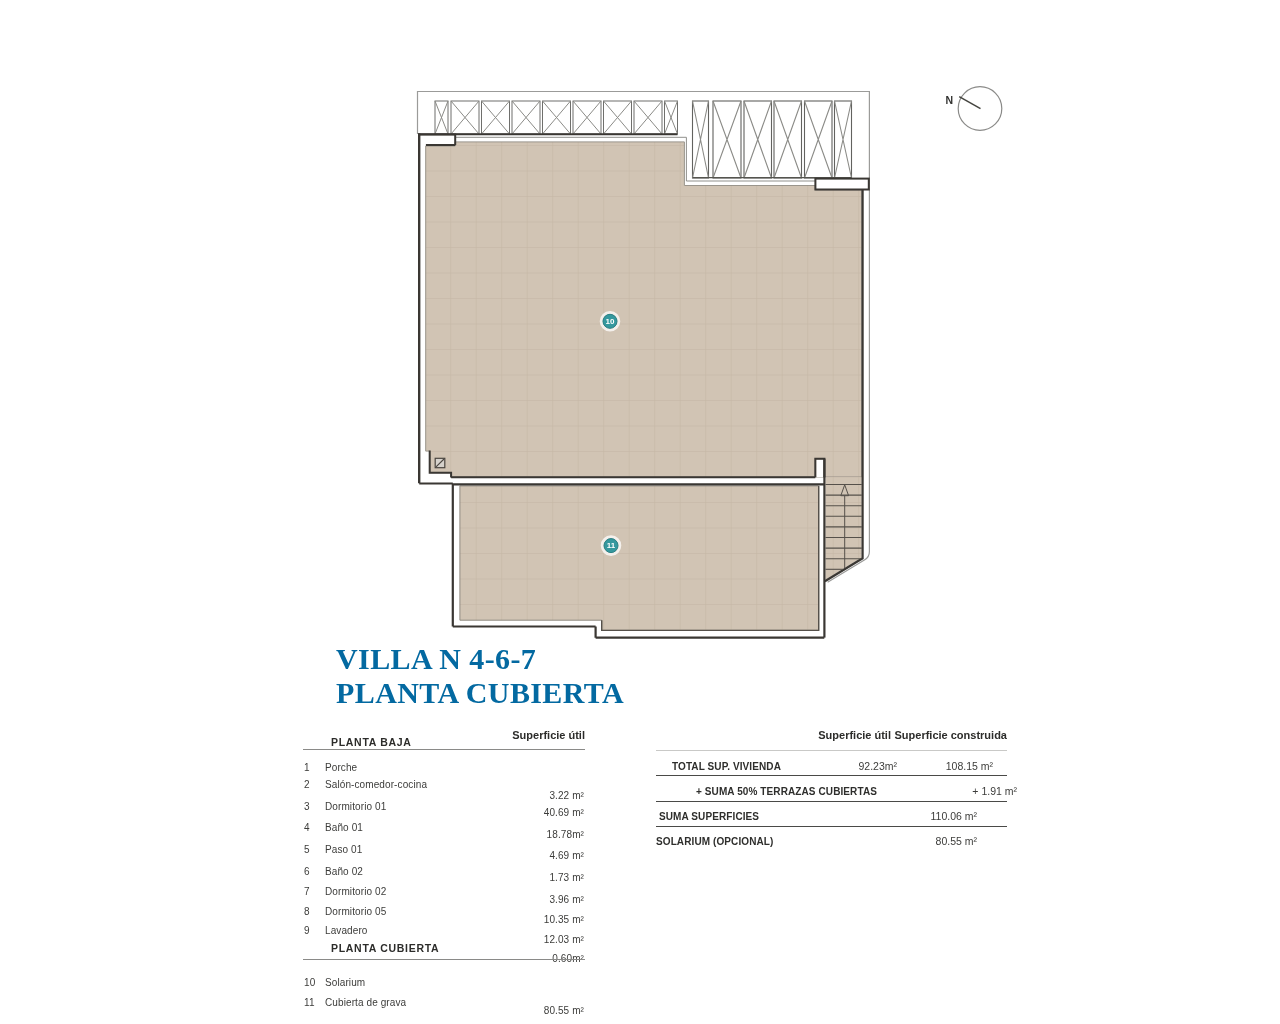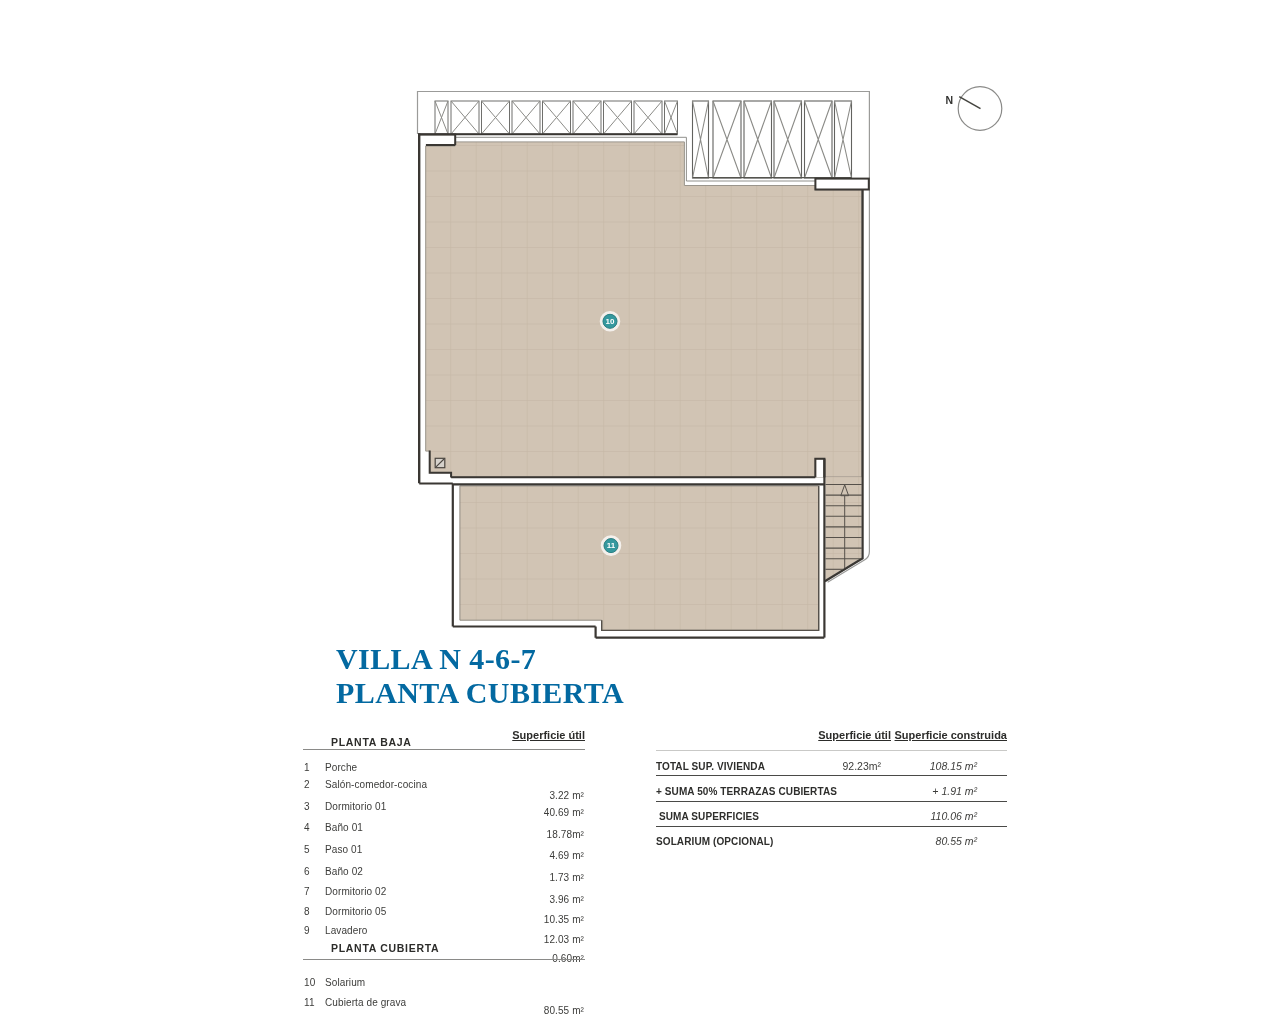--- a/index.html
+++ b/index.html
@@ -3,29 +3,29 @@
 <meta charset="utf-8">
 <style>
   html,body{margin:0;padding:0;background:#ffffff;}
   #page{position:relative;width:1280px;height:1024px;background:#ffffff;overflow:hidden;
         font-family:"Liberation Sans", sans-serif;}
   svg{position:absolute;left:0;top:0;}
   .abs{position:absolute;}
   .title{font-family:"Liberation Serif", serif;font-weight:bold;color:#0369a1;
          font-size:30px;line-height:33.6px;letter-spacing:0.4px;}
   .th{font-weight:bold;color:#2c2c2a;font-size:10.5px;letter-spacing:0.7px;line-height:12px;padding-left:28px;}
-  .thr{font-weight:bold;color:#2c2c2a;font-size:11px;letter-spacing:0px;line-height:12px;text-decoration:underline;}
+  .thr{font-weight:bold;color:#2c2c2a;font-size:11px;letter-spacing:0px;line-height:12px;}
   .row{position:absolute;width:281px;height:13px;font-size:10px;color:#3c3c3a;letter-spacing:0.1px;line-height:12px;}
   .row .n{position:absolute;left:1px;top:0;}
   .row .nm{position:absolute;left:22px;top:0;text-align:center;}
   .row .v{position:absolute;right:0;top:0;margin-top:28px;}
   .rrow{position:absolute;width:351px;height:14px;}
   .rrow .lb{position:absolute;left:0;top:1px;font-weight:bold;font-size:10px;color:#2e2e2c;letter-spacing:0.1px;line-height:12px;}
   .rrow .v1{position:absolute;right:126px;top:0;font-size:10.5px;color:#3c3c3a;line-height:12px;}
-  .rrow .v2{position:absolute;right:30px;top:0;font-size:10.5px;color:#3c3c3a;line-height:12px;font-style:italic;}
+  .rrow .v2{position:absolute;right:30px;top:0;font-size:10.5px;color:#3c3c3a;line-height:12px;}
   .rule{position:absolute;height:1px;background:#4a4a48;}
 </style>
 </head>
 <body>
 <div id="page">
 <svg width="1280" height="1024" viewBox="0 0 1280 1024">
   <defs>
     <pattern id="tile" width="25.5" height="25.5" patternUnits="userSpaceOnUse" x="425.7" y="146">
       <path d="M25.5,0 V25.5 M0,25.5 H25.5" stroke="rgba(140,118,96,0.20)" stroke-width="1" fill="none"></path>
     </pattern>
@@ -218,28 +218,28 @@
 <div class="row" style="left:303px;top:997.0px;">
       <span class="n">11</span>
       <span class="nm">Cubierta de grava</span>
       <span class="v">27.53 m²</span>
     </div>
 
 <div class="abs thr" style="left:656px;top:729px;width:235px;text-align:right;">Superficie útil</div>
 <div class="abs thr" style="left:656px;top:729px;width:351px;text-align:right;">Superficie construida</div>
 <div class="rule" style="left:656px;top:749.8px;width:351px;background:#c9c9c7;"></div>
 
-<div class="rrow" style="left:656px;top:759.6px;">
+<div class="rrow" style="left:672px;top:759.6px;">
       <span class="lb">TOTAL SUP. VIVIENDA</span>
       <span class="v1">92.23m²</span>
       <span class="v2">108.15 m²</span>
     </div>
 <div class="rule" style="left:656px;top:775.2px;width:351px;"></div>
 
-<div class="rrow" style="left:656px;top:784.6px;">
+<div class="rrow" style="left:696px;top:784.6px;">
       <span class="lb">+ SUMA 50% TERRAZAS CUBIERTAS</span>
       <span class="v2">+ 1.91 m²</span>
     </div>
 <div class="rule" style="left:656px;top:800.9px;width:351px;"></div>
 
 <div class="rrow" style="left:656px;top:810.1px;">
       <span class="lb" style="left:3px;">SUMA SUPERFICIES</span>
       <span class="v2">110.06 m²</span>
     </div>
 <div class="rule" style="left:656px;top:825.5px;width:351px;"></div>

